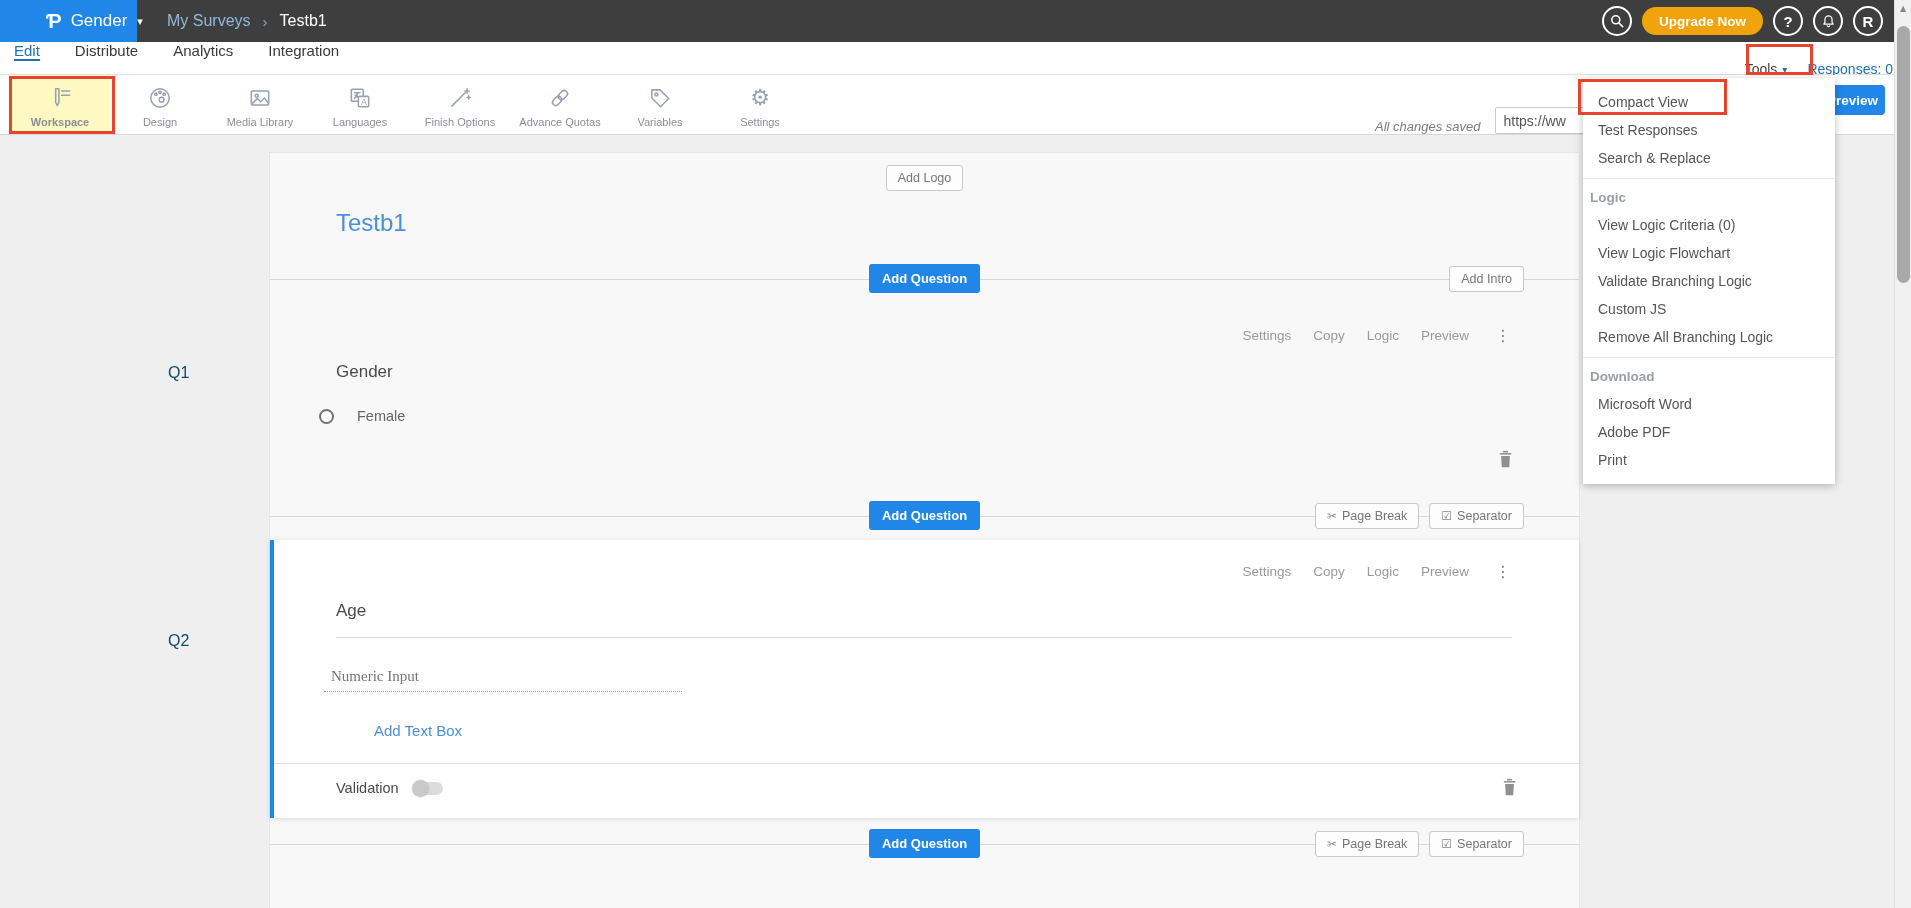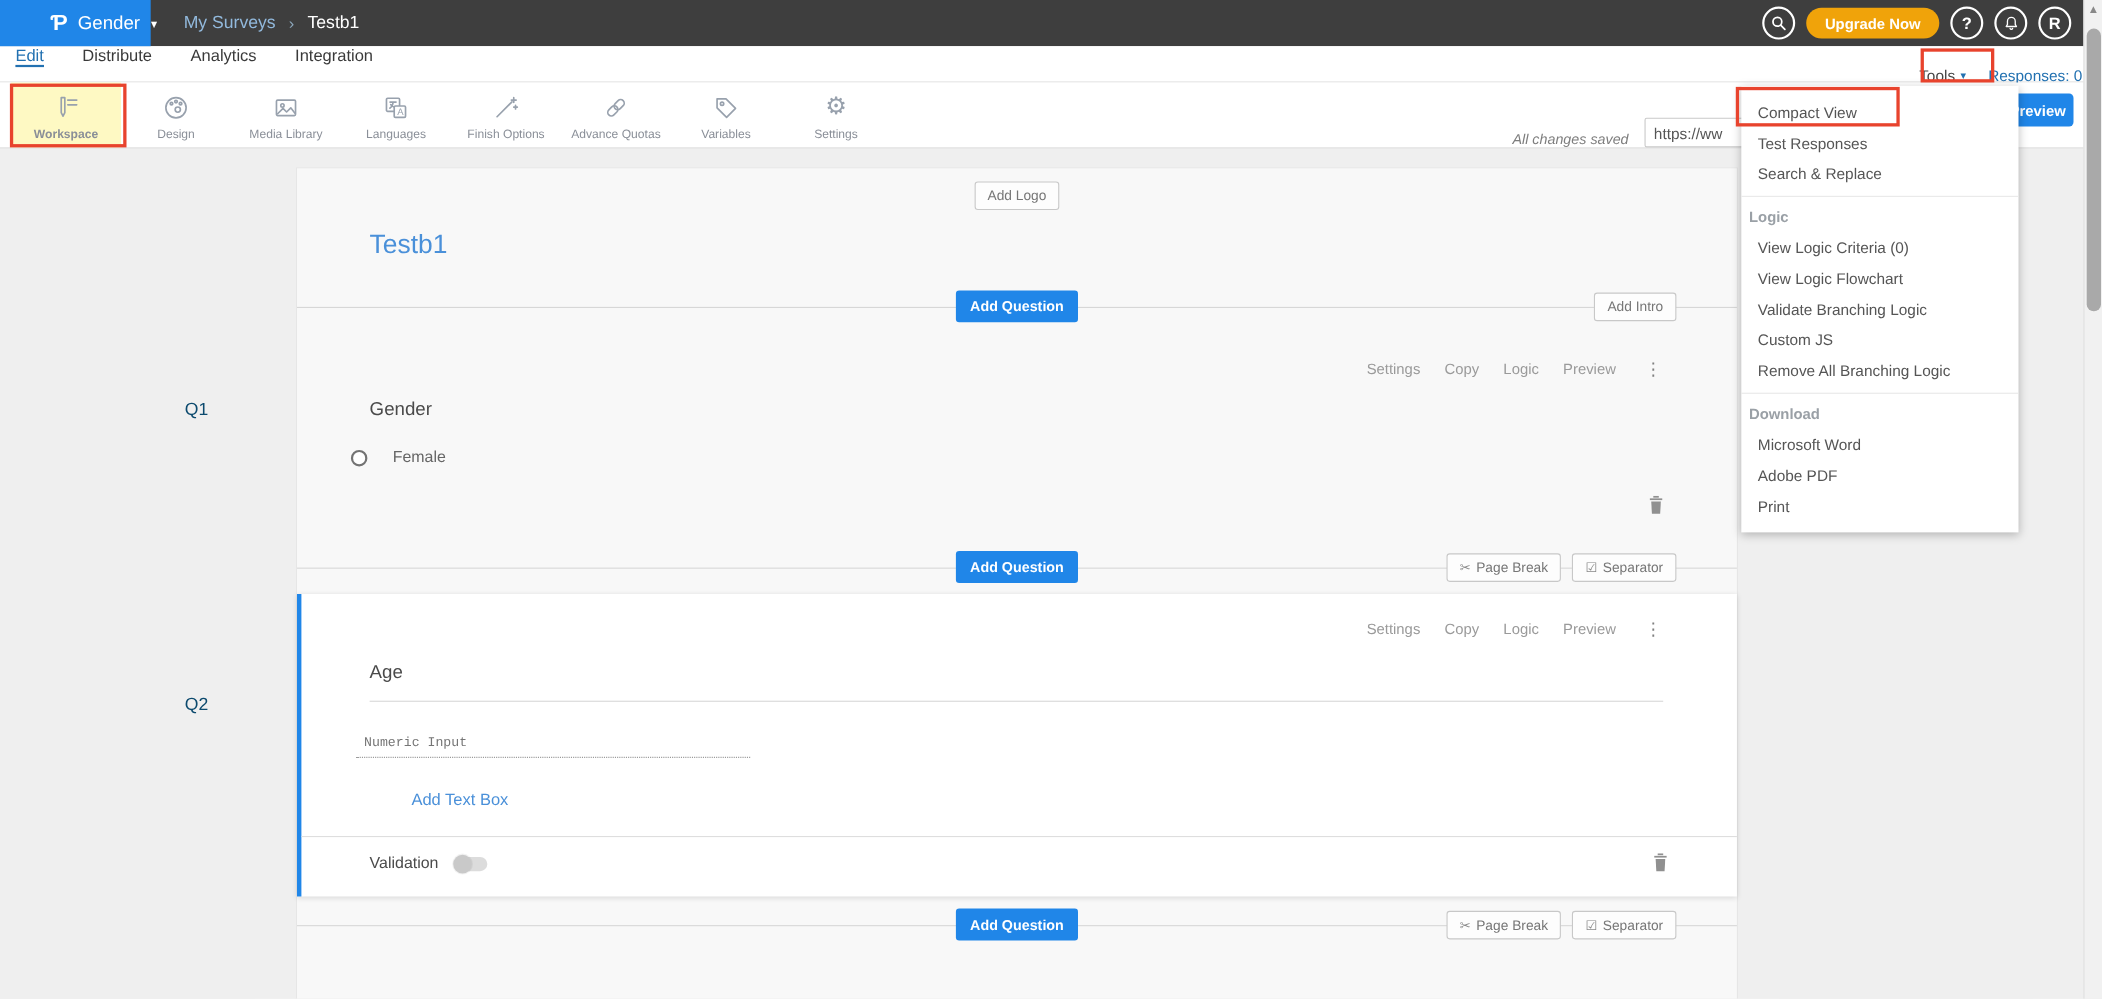--- a/index.html
+++ b/index.html
@@ -63,21 +63,21 @@
   .radio-row { display:flex; align-items:center; gap:23px; margin:26px 0 0 49px; }
   .radio-circle { width:15px; height:15px; border:2px solid #737373; border-radius:50%; background:#fff; cursor:pointer; flex:none; }
   .radio-label { font-size:14.5px; color:#666; cursor:text; }
   .trash-row { display:flex; justify-content:flex-end; padding-right:66px; margin-top:26px; }
   .trash { width:15px; height:18px; cursor:pointer; }
   .addq-row.r2 { margin-top:34px; }
   
   .q2card { margin-top:11px; background:#ffffff; border-left:4px solid #2086e8; box-shadow:0 1px 5px rgba(0,0,0,0.13); }
   .q2card .q-actions { margin-top:0; padding-top:22px; }
   .q-title.with-line { margin:20px 67px 0 62px; padding-bottom:16px; border-bottom:1px solid #d8d8d8; }
-  .numeric-input { display:block; margin:30px 0 0 50px; width:358px; border:none; border-bottom:1px dotted #9a9a9a; background:transparent; font-size:12px; color:#0f172a; padding:0 0 6px 7px; font-family:Liberation Mono, monospace; outline:none; }
+  .numeric-input { display:block; margin:30px 0 0 50px; width:358px; border:none; border-bottom:1px dotted #9a9a9a; background:transparent; font-size:15px; color:#0f172a; padding:0 0 6px 7px; font-family:Liberation Serif, serif; outline:none; }
   .add-textbox { display:inline-block; margin:30px 0 24px 100px; color:#4a90d9; font-size:15px; cursor:pointer; }
   .validation-row { border-top:1px solid #dedede; padding:16px 62px 22px 62px; display:flex; align-items:center; gap:14px; position:relative; }
   .validation-label { font-size:14.5px; color:#4a4a4a; }
   .toggle { width:30px; height:13px; background:#dcdcdc; border-radius:7px; position:relative; cursor:pointer; flex:none; }
   .toggle-knob { position:absolute; left:-1px; top:-2px; width:17px; height:17px; border-radius:50%; background:#c9c9c9; box-shadow:0 0 0 1px rgba(0,0,0,0.05); }
   .validation-row .trash { position:absolute; right:62px; top:14px; }
   .addq-row.r3 { margin-top:12px; }
   
   .tools-menu { position:absolute; left:1583px; top:78px; width:252px; background:#fff; box-shadow:0 2px 8px rgba(0,0,0,0.25); padding:10px 0; z-index:40; }
   .menu-item { padding:6px 0 6px 15px; font-size:14px; color:#555; line-height:16px; cursor:pointer; }

